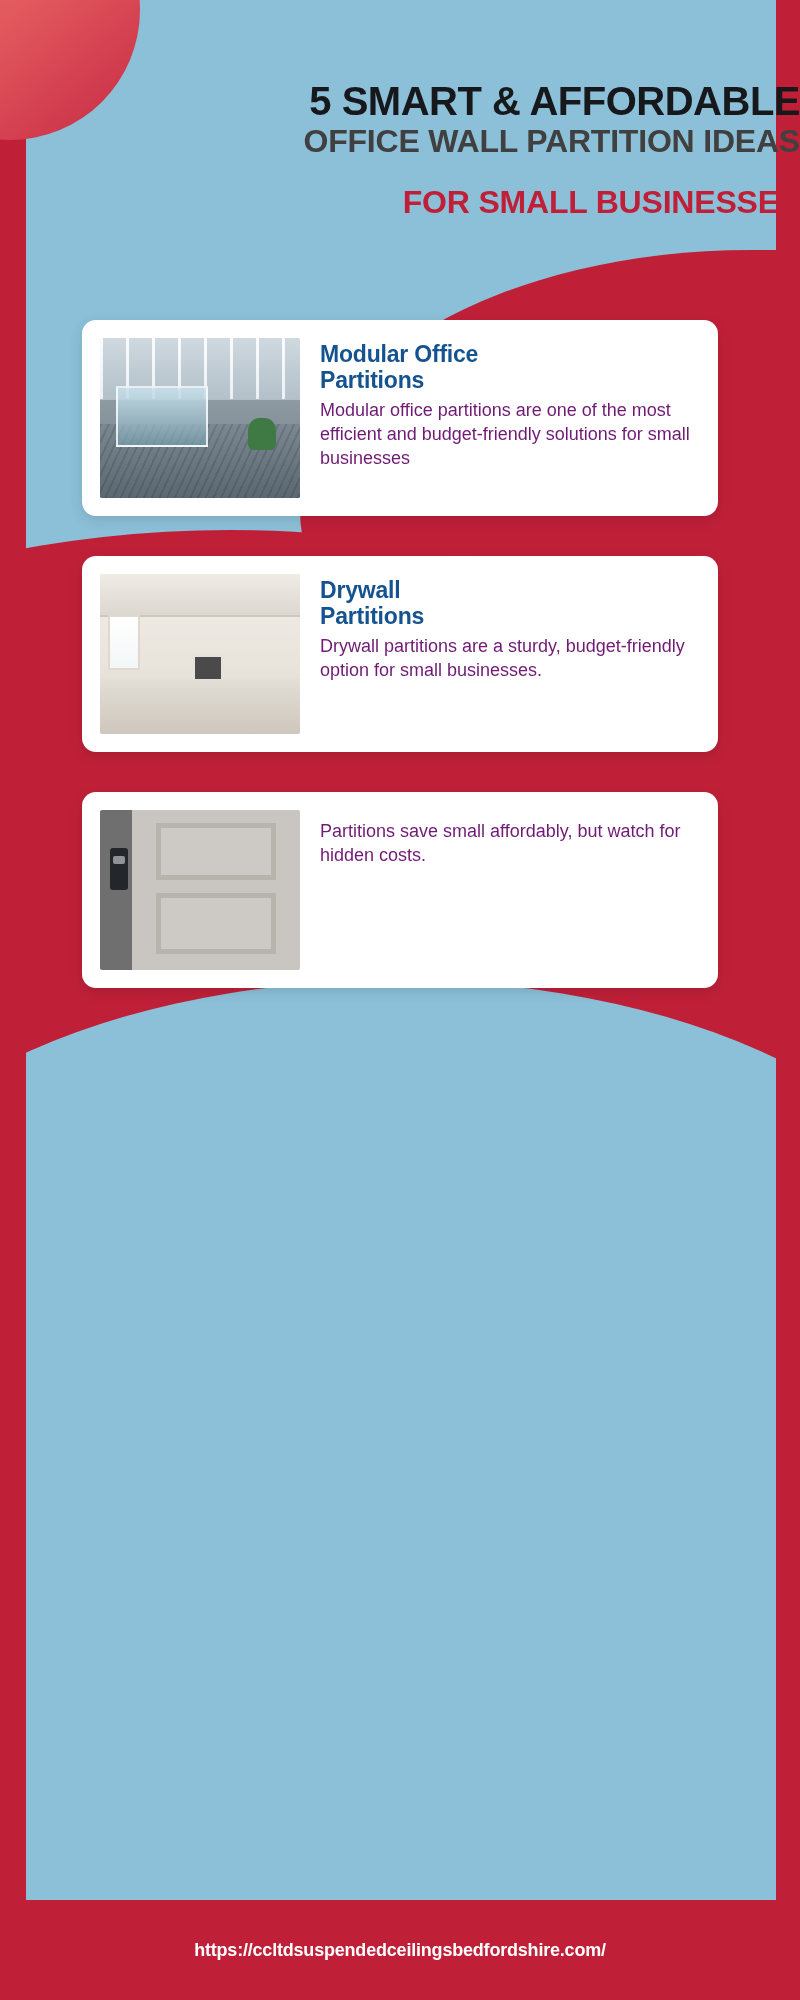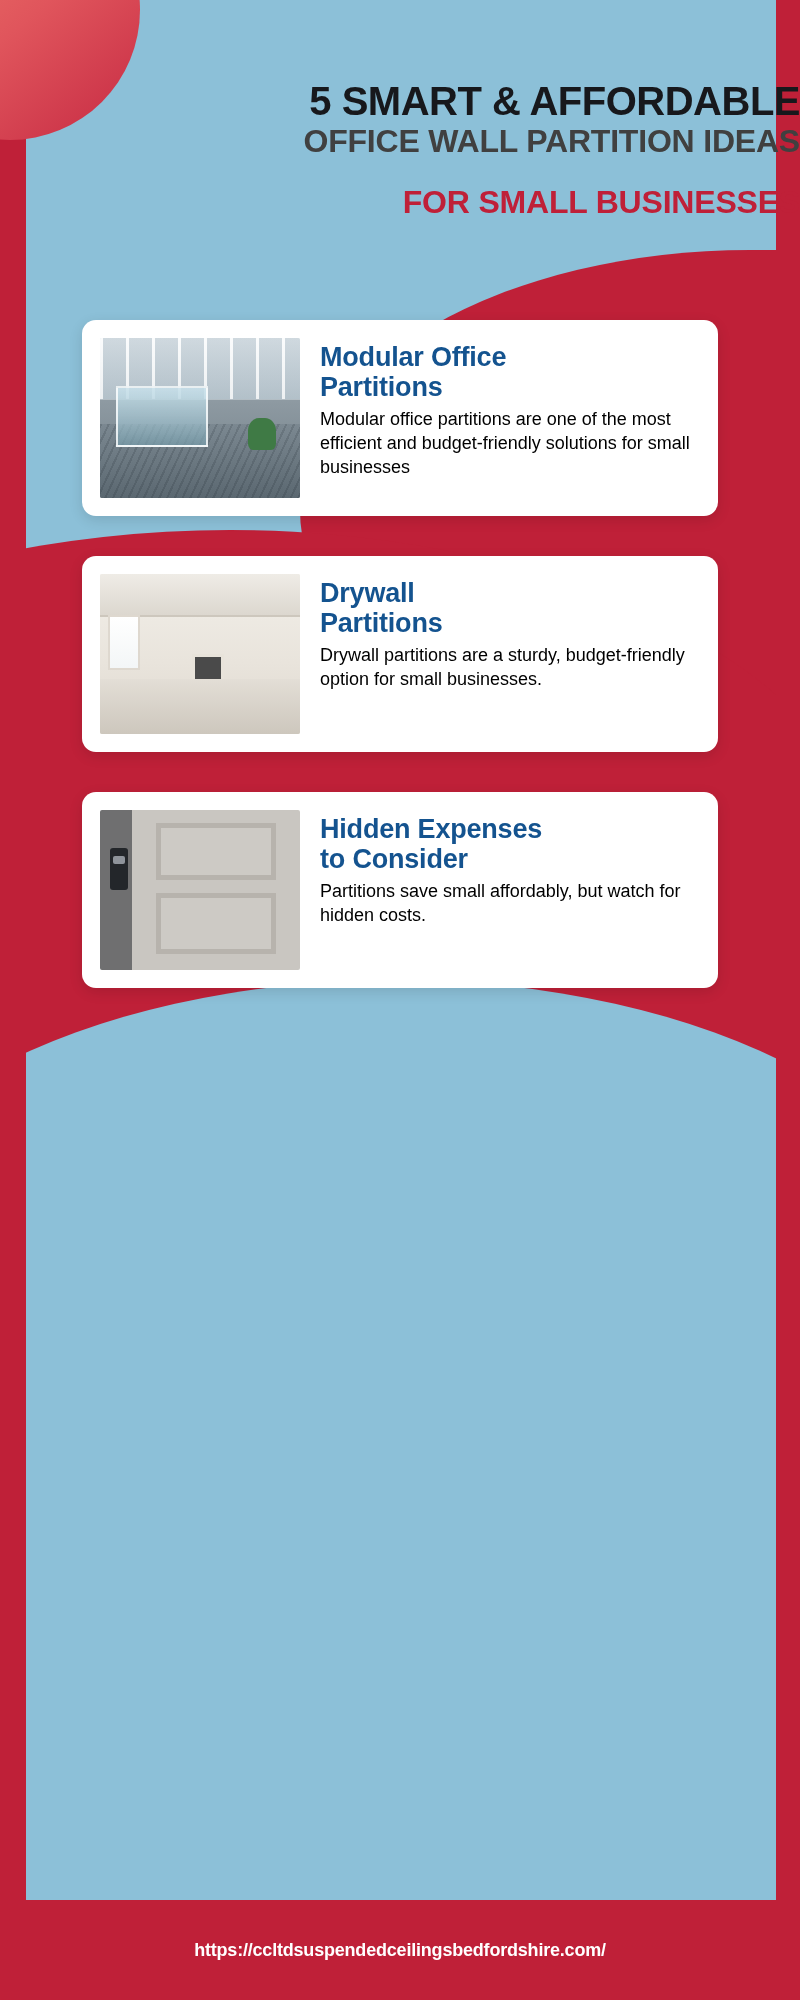--- a/index.html
+++ b/index.html
@@ -138,29 +138,29 @@
     height: 160px;
     flex: 0 0 200px;
     border-radius: 2px;
     overflow: hidden;
     position: relative;
     background: #c9ced3;
   }
   .card-body { padding-top: 4px; flex: 1 1 auto; }
   .card-title {
     color: #14538f;
-    font-size: 27px;
+    font-size: 23px;
     font-weight: 800;
     line-height: 1.12;
     letter-spacing: -0.2px;
     white-space: pre-line;
   }
   .card-text {
     margin-top: 6px;
-    color: #000000;
+    color: #701a75;
     font-size: 18px;
     line-height: 1.33;
   }
 
   
   .t1 { background: linear-gradient(#dfe6ea 0%, #cfd9de 38%, #8e9aa2 39%, #6f7d86 100%); }
   .t1::before {
     content: "";
     position: absolute; left: 0; top: 0; right: 0; height: 38%;
     background:
@@ -337,22 +337,20 @@
 
 
     <div class="card">
       <div class="card-thumb t5">
         <div class="doorpanel1"></div>
         <div class="doorpanel2"></div>
         <div class="lock"></div>
         <div class="lockdot"></div>
       </div>
       <div class="card-body">
-        <div class="card-title">Hidden Expenses
-to Consider</div>
         <div class="card-text">Partitions save small affordably, but watch for hidden costs.</div>
       </div>
     </div>
 
   </div>
 
   <div class="footer">
     <a class="footer-url" href="#" style="text-decoration:none;">https://ccltdsuspendedceilingsbedfordshire.com/</a>
   </div>
 

